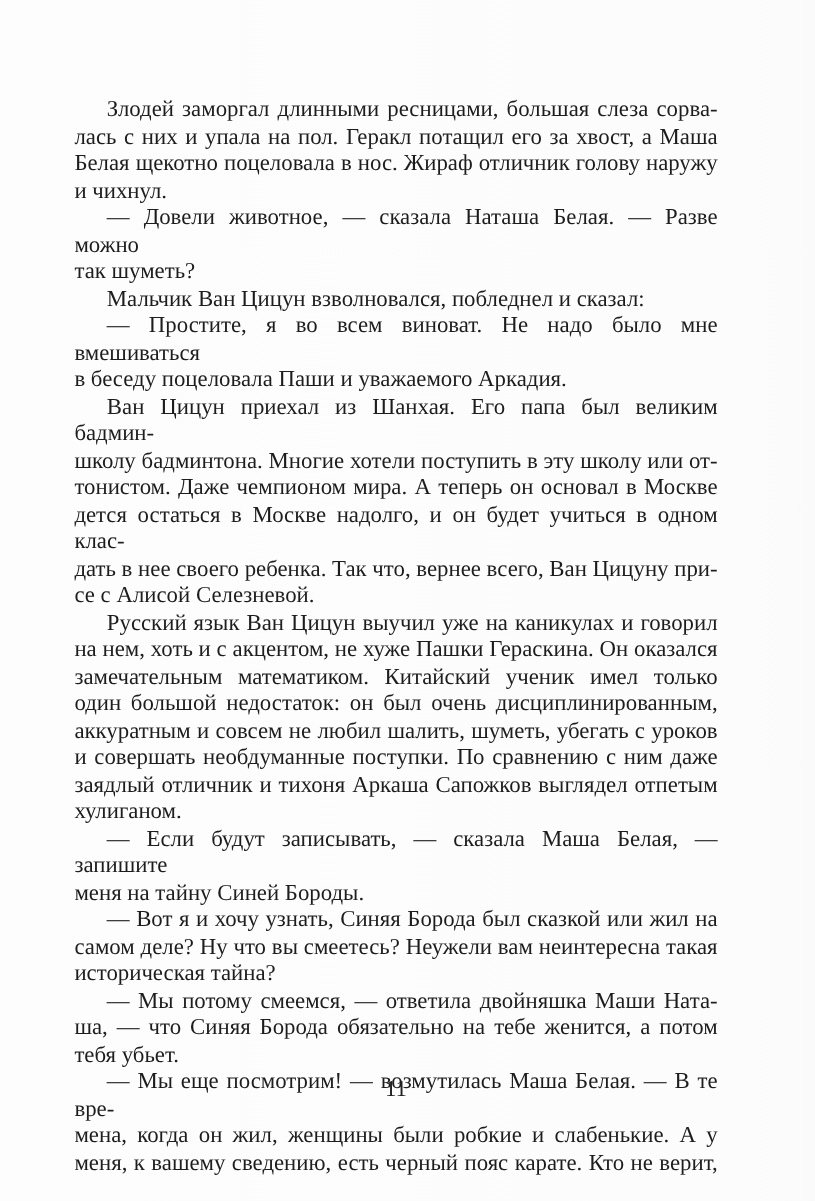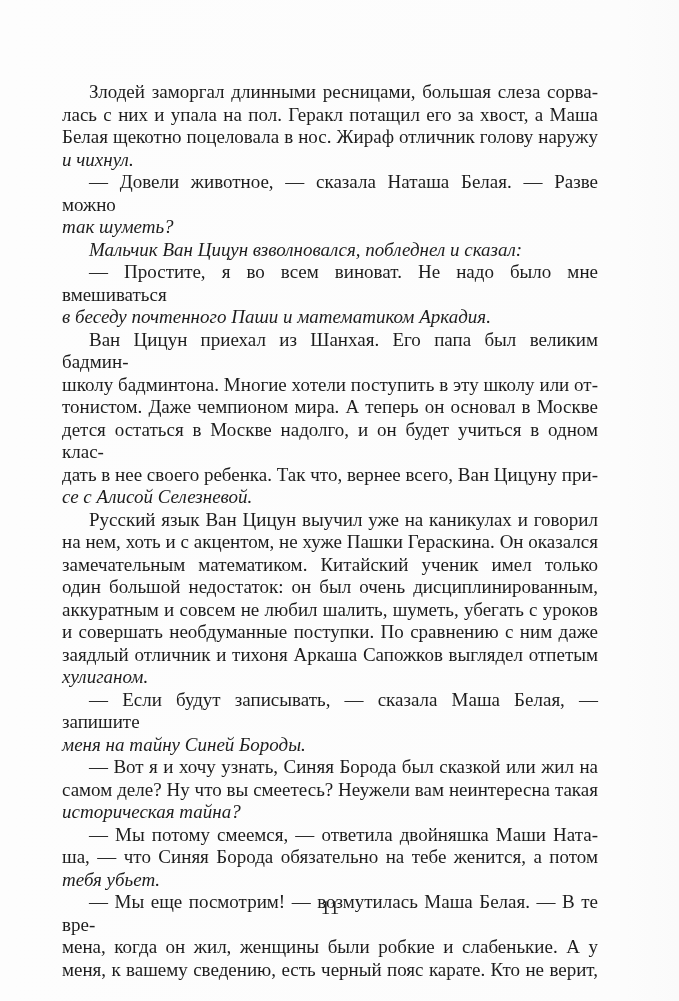--- a/index.html
+++ b/index.html
@@ -31,21 +31,20 @@
   .para { margin: 0; }
   .line {
     text-align: justify;
     text-align-last: justify;
     text-justify: inter-word;
     white-space: normal;
   }
   .line.last {
     text-align: center;
     text-align-last: left;
-    font-style: italic;
   }
   .para .line:first-child {
     text-indent: 27px;
   }
   .folio {
     position: absolute;
     left: 62px;
     top: 897px;
     width: 536px;
     text-align: center;
@@ -67,21 +66,21 @@
       </div>
       <div class="para">
         <div class="line">— Довели животное, — сказала Наташа Белая. — Разве можно</div>
         <div class="line last">так шуметь?</div>
       </div>
       <div class="para">
         <div class="line last">Мальчик Ван Цицун взволновался, побледнел и сказал:</div>
       </div>
       <div class="para">
         <div class="line">— Простите, я во всем виноват. Не надо было мне вмешиваться</div>
-        <div class="line last">в беседу почтенного Паши и математиком Аркадия.</div>
+        <div class="line last">в беседу поцеловала Паши и уважаемого Аркадия.</div>
       </div>
       <div class="para">
         <div class="line">Ван Цицун приехал из Шанхая. Его папа был великим бадмин-</div>
         <div class="line">школу бадминтона. Многие хотели поступить в эту школу или от-</div>
         <div class="line">тонистом. Даже чемпионом мира. А теперь он основал в Москве</div>
         <div class="line">дется остаться в Москве надолго, и он будет учиться в одном клас-</div>
         <div class="line">дать в нее своего ребенка. Так что, вернее всего, Ван Цицуну при-</div>
         <div class="line last">се с Алисой Селезневой.</div>
       </div>
       <div class="para">

